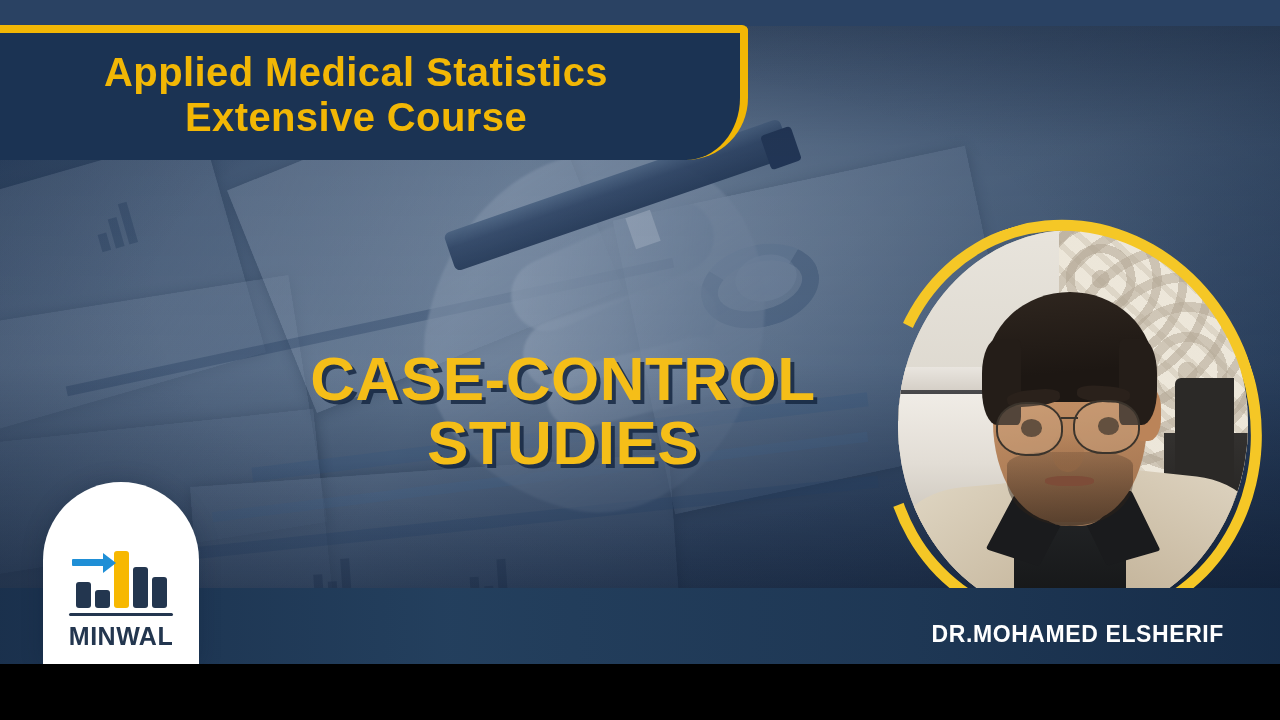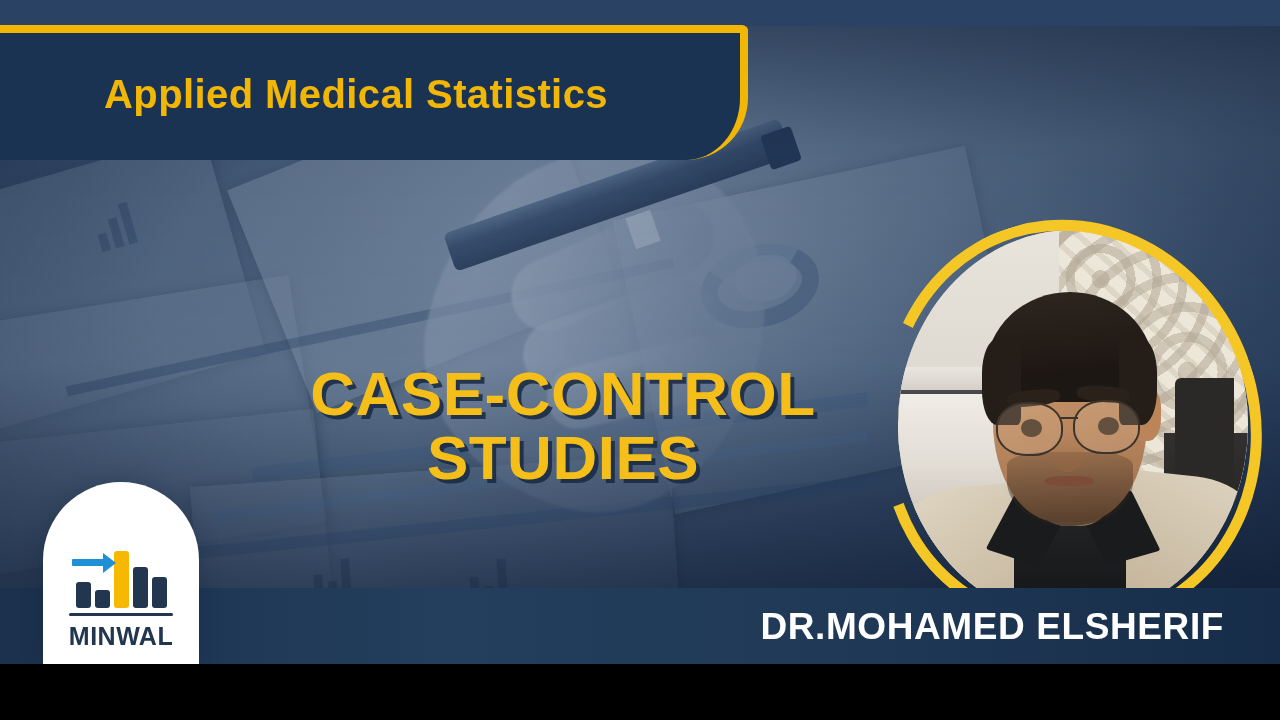--- a/index.html
+++ b/index.html
@@ -155,21 +155,21 @@
     position:absolute; left:56px; top:305px;
     font-size:165px; font-weight:bold;
     color:#ffffff;
     letter-spacing:-2px;
     line-height:1;
     text-shadow:-7px 7px 0 #F2B705;
   }
 
   
   .main-title {
-    position:absolute; left:272px; top:362px;
+    position:absolute; left:272px; top:347px;
     width:582px;
     text-align:center;
   }
   .main-title-line {
     display:block;
     color:#F5BE18;
     font-size:62px;
     font-weight:bold;
     line-height:1.04;
     letter-spacing:.5px;
@@ -335,21 +335,21 @@
     background:linear-gradient(90deg,#1f3css 0%, #24415f 50%, #1c3masd 100%);
     background-color:#213c5b;
   }
   .bottom-strip::after {
     content:""; position:absolute; inset:0;
     background:linear-gradient(90deg, rgba(26,48,76,.95) 0%, rgba(36,64,94,.8) 35%, rgba(30,55,84,.9) 70%, rgba(22,44,72,.95) 100%);
   }
   .presenter-name {
     position:absolute; right:56px; bottom:16px;
     color:#ffffff;
-    font-size:37px; font-weight:bold;
+    font-size:23px; font-weight:bold;
     letter-spacing:.6px;
     z-index:6;
   }
 
   
   .logo-card {
     position:absolute; left:43px; bottom:0;
     width:156px; height:182px;
     background:#ffffff;
     border-radius:78px 78px 0 0;
@@ -444,20 +444,21 @@
 
     <div class="bg-tint2"></div>
     <div class="bg-tint"></div>
     <div class="bg-vignette"></div>
   </div>
 
   <div class="top-strip"></div>
 
   <div class="banner">
     <span class="banner-line">Applied Medical Statistics</span>
+    <span class="banner-line">Extensive Course</span>
   </div>
 
 
   <div class="main-title">
     <span class="main-title-line">CASE-CONTROL</span>
     <span class="main-title-line">STUDIES</span>
   </div>
 
   <div class="portrait-wrap">
     <div class="portrait">

